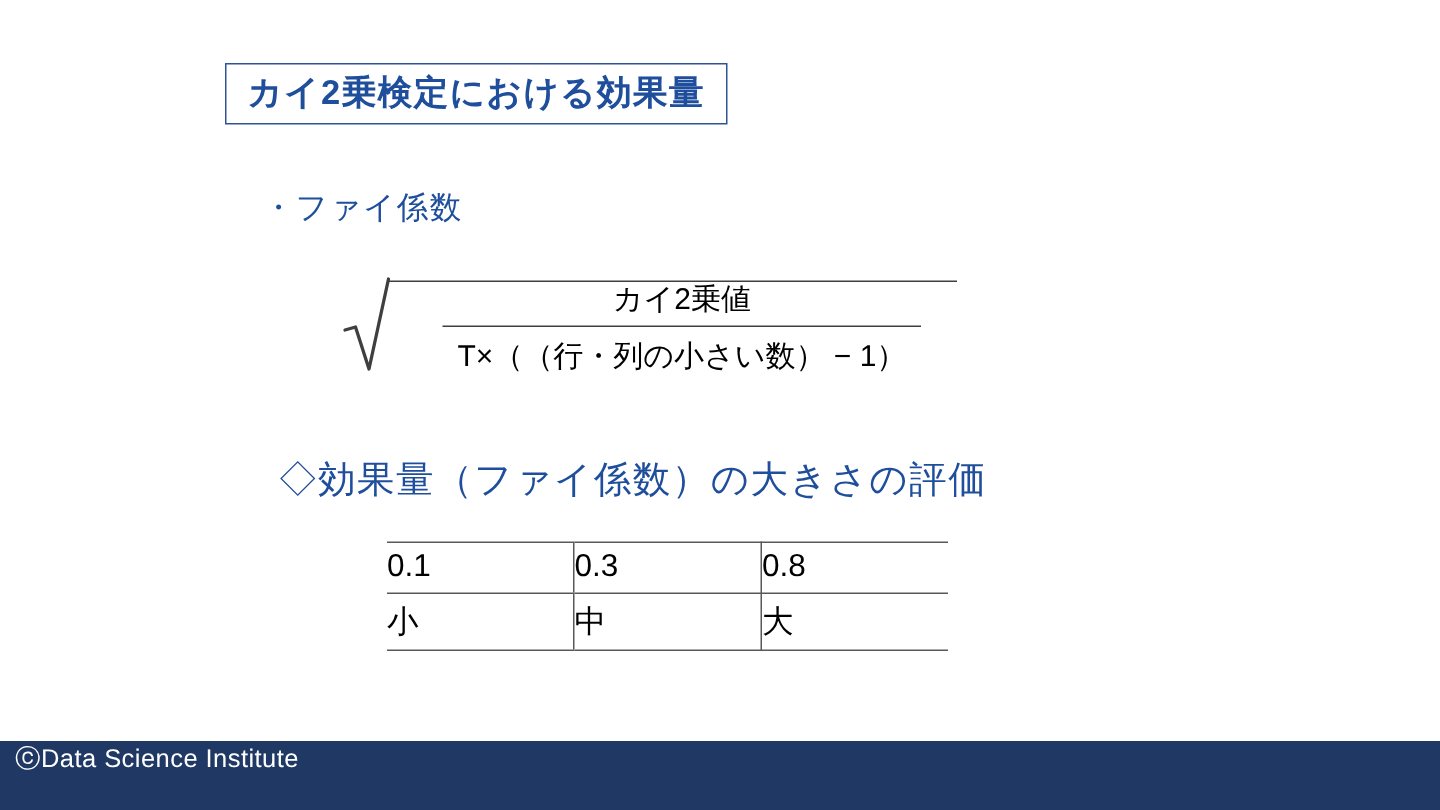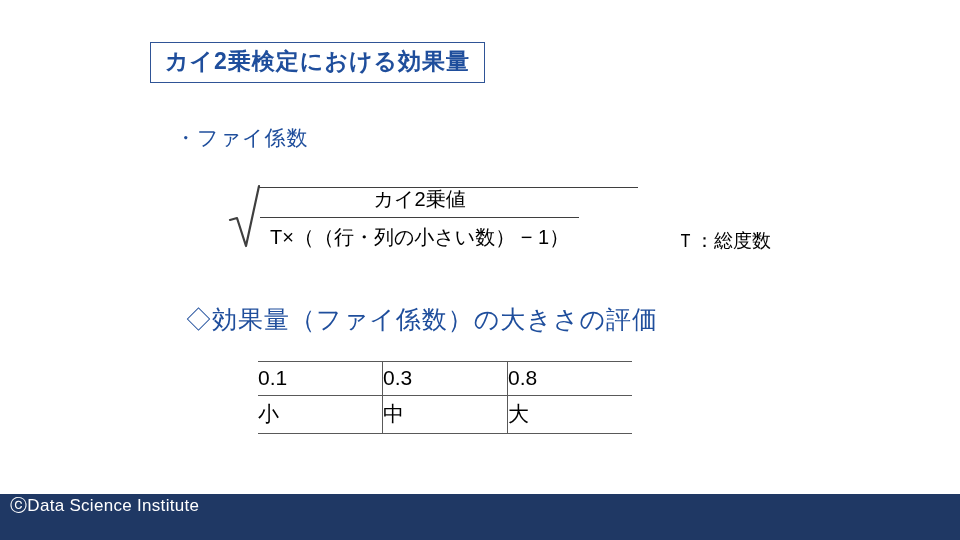--- a/index.html
+++ b/index.html
@@ -48,20 +48,21 @@
   }
 
   
   .formula {
     position: absolute;
     left: 228px;
     top: 180px;
     display: flex;
     align-items: flex-start;
     color: #000000;
+    gap: 35px;
   }
   .radical {
     position: relative;
     width: 34px;
     height: 72px;
     flex: none;
   }
   .radical svg {
     display: block;
   }
@@ -169,21 +170,20 @@
         <polyline points="2,40 9,38 18,66 31,6" fill="none" stroke="#3f3f3f" stroke-width="2.2" stroke-linecap="round" stroke-linejoin="round"></polyline>
       </svg>
     </div>
     <div class="frac">
       <div class="frac-top">カイ2乗値</div>
       <div class="frac-bot">T×（（行・列の小さい数） − 1）</div>
     </div>
   </div>
   <div class="overline-extend"></div>
 
-  <div class="note-T">Ｔ：総度数</div>
 
   <div class="section-head">◇効果量（ファイ係数）の大きさの評価</div>
 
   <table class="eval-table">
     <tbody>
         <tr class="row-values">
       <td>0.1</td>
       <td class="col-mid">0.3</td>
       <td>0.8</td>
     </tr>

